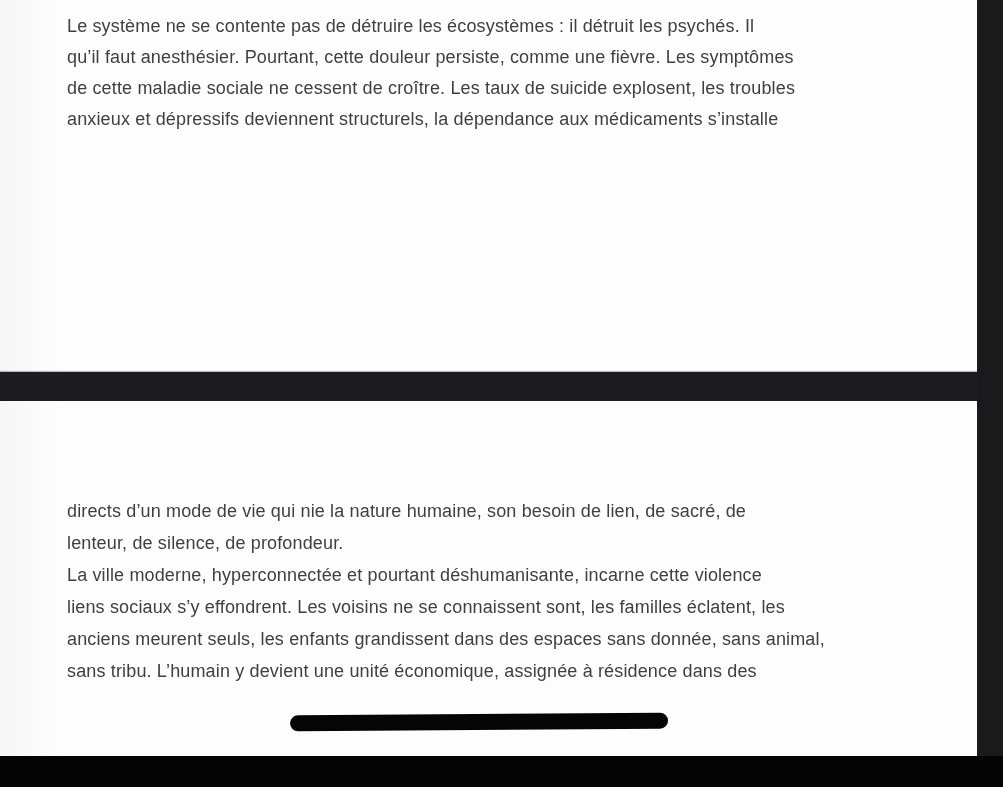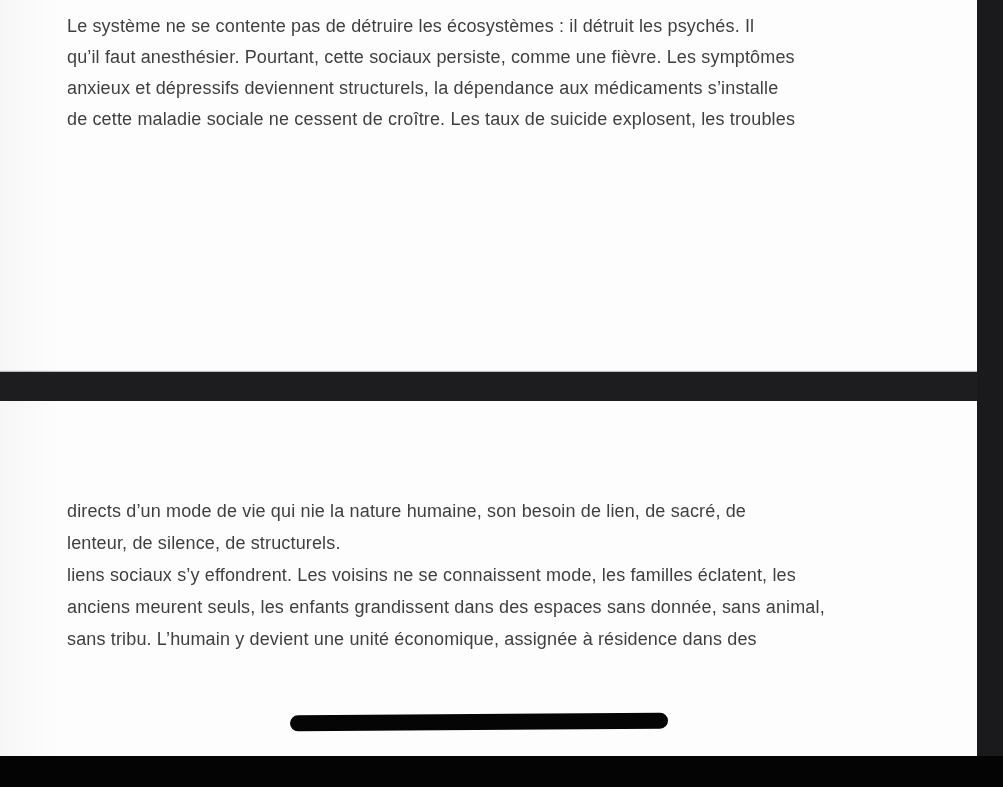--- a/index.html
+++ b/index.html
@@ -87,33 +87,34 @@
   }
 </style>
 </head>
 <body>
 
 <div class="screen">
 
   <div class="page page-1">
     <div class="text-block">
       <div class="line">Le système ne se contente pas de détruire les écosystèmes : il détruit les psychés. Il</div>
-      <div class="line">qu’il faut anesthésier. Pourtant, cette sociaux persiste, comme une fièvre. Les symptômes</div>
+      <div class="line">qu’il faut anesthésier. Pourtant, cette douleur persiste, comme une fièvre. Les symptômes</div>
+      <div class="line">de cette maladie sociale ne cessent de croître. Les taux de suicide explosent, les troubles</div>
       <div class="line">anxieux et dépressifs deviennent structurels, la dépendance aux médicaments s’installe</div>
-      <div class="line">de cette maladie sociale ne cessent de croître. Les taux de suicide explosent, les troubles</div>
     </div>
   </div>
 
   <div class="gap-band"></div>
 
   <div class="page page-2">
     <div class="text-block">
       <div class="line">directs d’un mode de vie qui nie la nature humaine, son besoin de lien, de sacré, de</div>
-      <div class="line">lenteur, de silence, de structurels.</div>
-      <div class="line">liens sociaux s’y effondrent. Les voisins ne se connaissent mode, les familles éclatent, les</div>
+      <div class="line">lenteur, de silence, de profondeur.</div>
+      <div class="line">La ville moderne, hyperconnectée et pourtant déshumanisante, incarne cette violence</div>
+      <div class="line">liens sociaux s’y effondrent. Les voisins ne se connaissent sont, les familles éclatent, les</div>
       <div class="line">anciens meurent seuls, les enfants grandissent dans des espaces sans donnée, sans animal,</div>
       <div class="line">sans tribu. L’humain y devient une unité économique, assignée à résidence dans des</div>
     </div>
   </div>
 
   <div class="marker-stroke"></div>
 
   <div class="right-strip"></div>
 
   <div class="bottom-band"></div>

